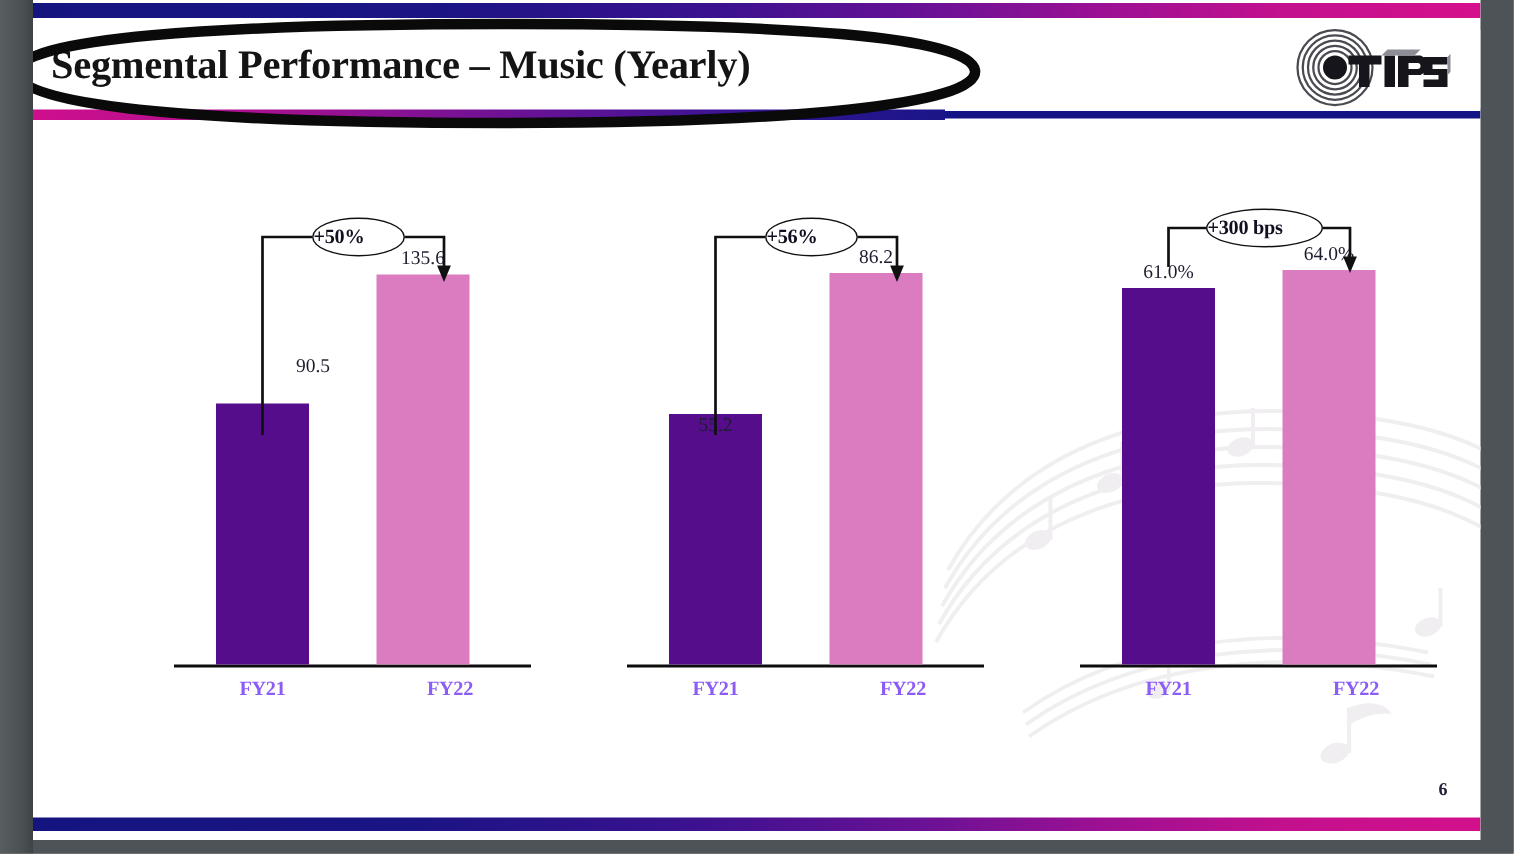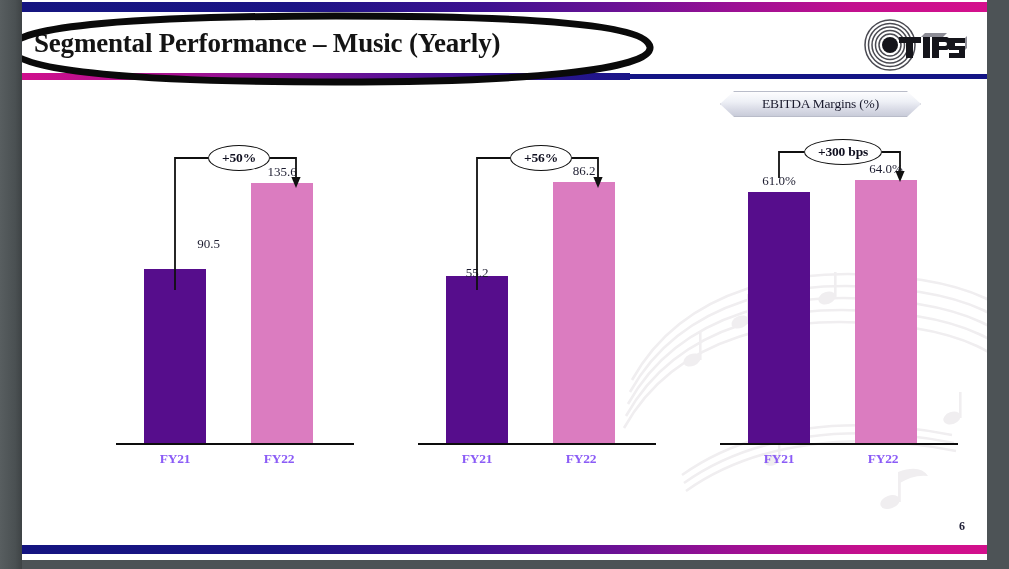--- a/index.html
+++ b/index.html
@@ -179,34 +179,34 @@
     position: absolute;
     bottom: 8px;
     width: 90px;
     text-align: center;
     font-size: 13.5px;
     font-weight: bold;
     color: #8b5cf6;
     letter-spacing: -0.2px;
   }
   .cat-label.fy21 { left: 34px;  }
-  .cat-label.fy22 { left: 138px; }
+  .cat-label.fy22 { left: 159px; }
 
   
   .callout {
     position: absolute;
     left: 0; top: 0;
     width: 300px; height: 345px;
     pointer-events: none;
   }
   .callout-pill {
     position: absolute;
     display: flex;
     align-items: center;
-    justify-content: center;
+    justify-content: flex-start;
     border: 1.6px solid #111;
     border-radius: 50%;
     background: #ffffff;
     font-size: 13.5px;
     font-weight: bold;
     color: #101020;
     white-space: nowrap;
     letter-spacing: -0.2px;
   }
 
@@ -293,23 +293,20 @@
         <ellipse cx="268" cy="252" rx="10" ry="6.5" transform="rotate(-20 268 252)"></ellipse>
         <rect x="276" y="222" width="2.8" height="30"></rect>
         <path d="M276 222 q22 -8 30 4 q-14 -2 -30 8 z"></path>
         <ellipse cx="150" cy="210" rx="8" ry="5.5" transform="rotate(-20 150 210)"></ellipse>
         <rect x="156" y="186" width="2.4" height="24"></rect>
         <ellipse cx="330" cy="168" rx="9" ry="6" transform="rotate(-20 330 168)"></ellipse>
         <rect x="337" y="142" width="2.6" height="26"></rect>
       </g>
     </svg>
 
-    <div class="badge" id="badge-2">
-      <span class="badge-label">EBITDA Margins (%)</span>
-    </div>
 
     <div class="chart" id="chart-0">
       <div class="plot">
         <div class="axis-line"></div>
         <div class="bar fy21" style="height: 174px; background: rgb(86, 13, 140);"></div>
         <div class="bar fy22" style="height: 260px; background: rgb(219, 124, 192);"></div>
         <div class="bar-value fy21" style="bottom: 223px; text-align: right;">90.5</div>
         <div class="bar-value fy22" style="bottom: 295px;">135.6</div>
         <svg class="callout" viewBox="0 0 300 345">
           <path d="M79 160 V28 H112" fill="none" stroke="#101010" stroke-width="1.8"></path>
@@ -322,21 +319,21 @@
         <div class="cat-label fy21">FY21</div>
         <div class="cat-label fy22">FY22</div>
       </div>
     </div>
 
     <div class="chart" id="chart-1">
       <div class="plot">
         <div class="axis-line"></div>
         <div class="bar fy21" style="height: 167px; background: rgb(86, 13, 140);"></div>
         <div class="bar fy22" style="height: 261px; background: rgb(219, 124, 192);"></div>
-        <div class="bar-value fy21" style="bottom: 194px; margin-top: 17px;">55.2</div>
+        <div class="bar-value fy21" style="bottom: 184px; margin-top: 17px;">55.2</div>
         <div class="bar-value fy22" style="bottom: 296px;">86.2</div>
         <svg class="callout" viewBox="0 0 300 345">
           <path d="M79 160 V28 H112" fill="none" stroke="#101010" stroke-width="1.8"></path>
           <path d="M174 28 H200 V48" fill="none" stroke="#101010" stroke-width="1.8"></path>
           <path d="M200 58 l-4.6 -11 h9.2 z" fill="#101010"></path>
         </svg>
         <div class="callout-pill" style="left:112px; top:15px; width:62px; height:26px;">
           <span>+56%</span>
         </div>
         <div class="cat-label fy21">FY21</div>

